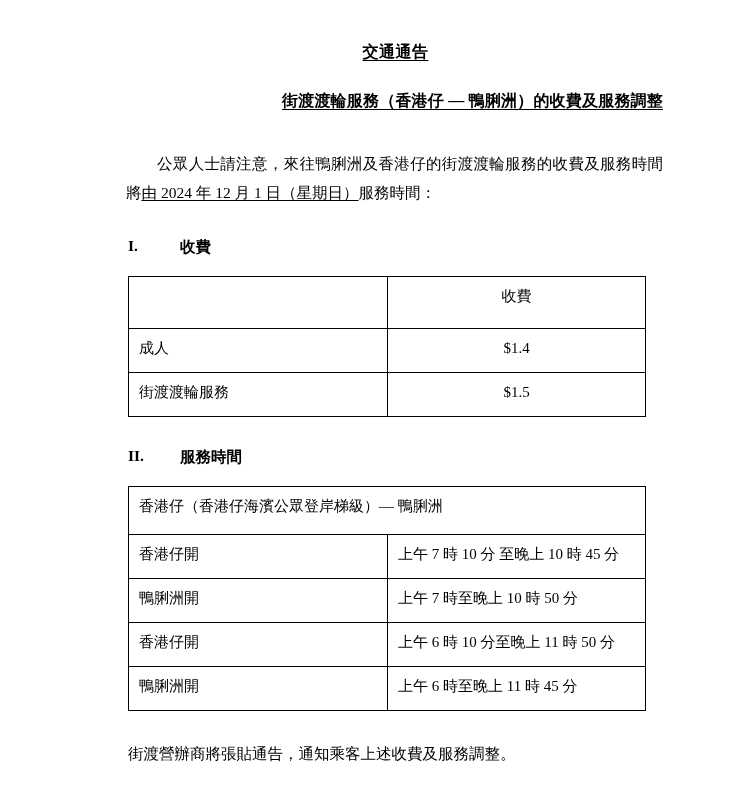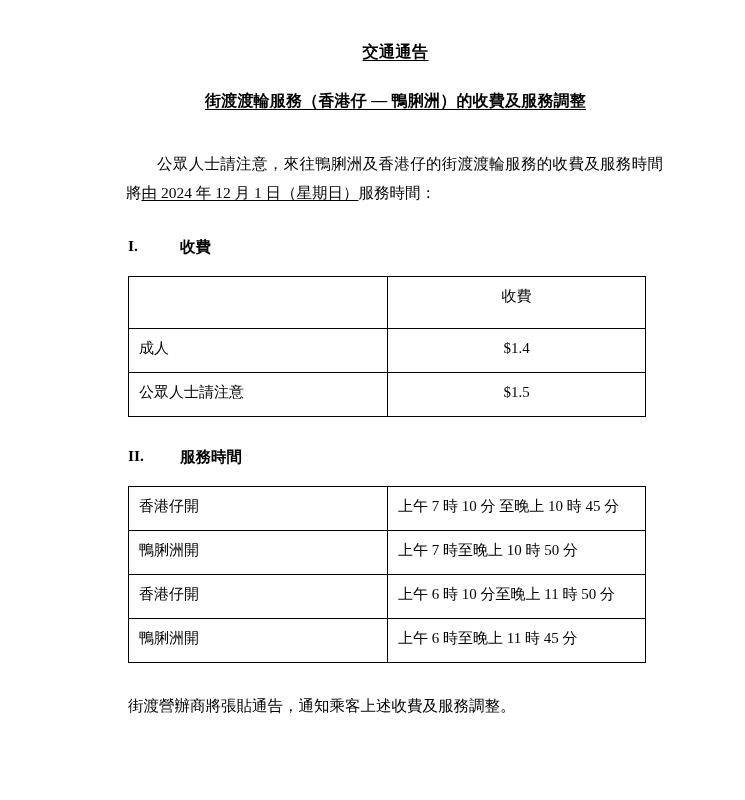--- a/index.html
+++ b/index.html
@@ -24,21 +24,21 @@
   .doc-title {
     text-align: center;
     font-weight: bold;
     font-size: 16px;
     letter-spacing: 0.5px;
     text-decoration: underline;
     text-underline-offset: 3px;
     margin: 8px 0 6px 0;
   }
   .doc-subtitle {
-    text-align: center;
+    text-align: right;
     font-weight: bold;
     font-size: 16px;
     text-decoration: underline;
     text-underline-offset: 3px;
     margin: 28px 0 0 0;
     letter-spacing: 0.2px;
   }
   .intro {
     margin: 38px 0 0 0;
     font-size: 15.5px;
@@ -126,37 +126,40 @@
     <tbody>
       <tr class="head">
         <td></td>
         <td class="center">收費</td>
       </tr>
       <tr>
         <td>成人</td>
         <td class="center">$1.4</td>
       </tr>
       <tr>
-        <td>公眾人士請注意</td>
+        <td>街渡渡輪服務</td>
         <td class="center">$1.5</td>
       </tr>
     </tbody>
   </table>
 
   <div class="section-head">
     <span class="num">II.</span>
     <span>服務時間</span>
   </div>
 
   <table class="sched-table">
     <colgroup>
         <col class="c1">
         <col class="c2">
       </colgroup>
     <tbody>
+      <tr class="route">
+        <td colspan="2">香港仔（香港仔海濱公眾登岸梯級）— 鴨脷洲</td>
+      </tr>
       <tr>
         <td>香港仔開</td>
         <td>上午 7 時 10 分 至晚上 10 時 45 分</td>
       </tr>
       <tr>
         <td>鴨脷洲開</td>
         <td>上午 7 時至晚上 10 時 50 分</td>
       </tr>
       <tr>
         <td>香港仔開</td>

